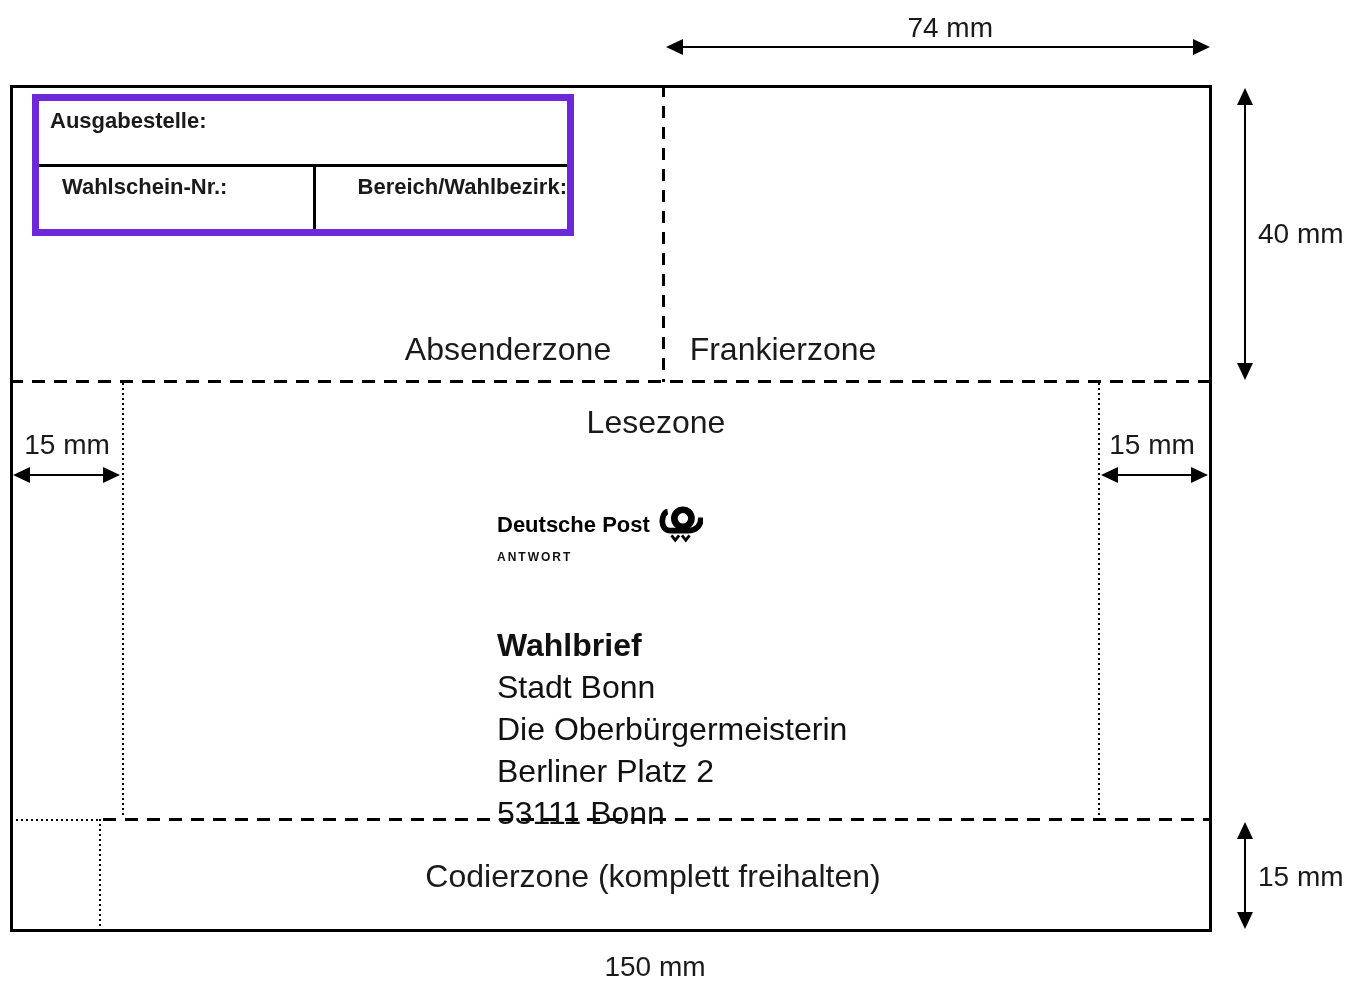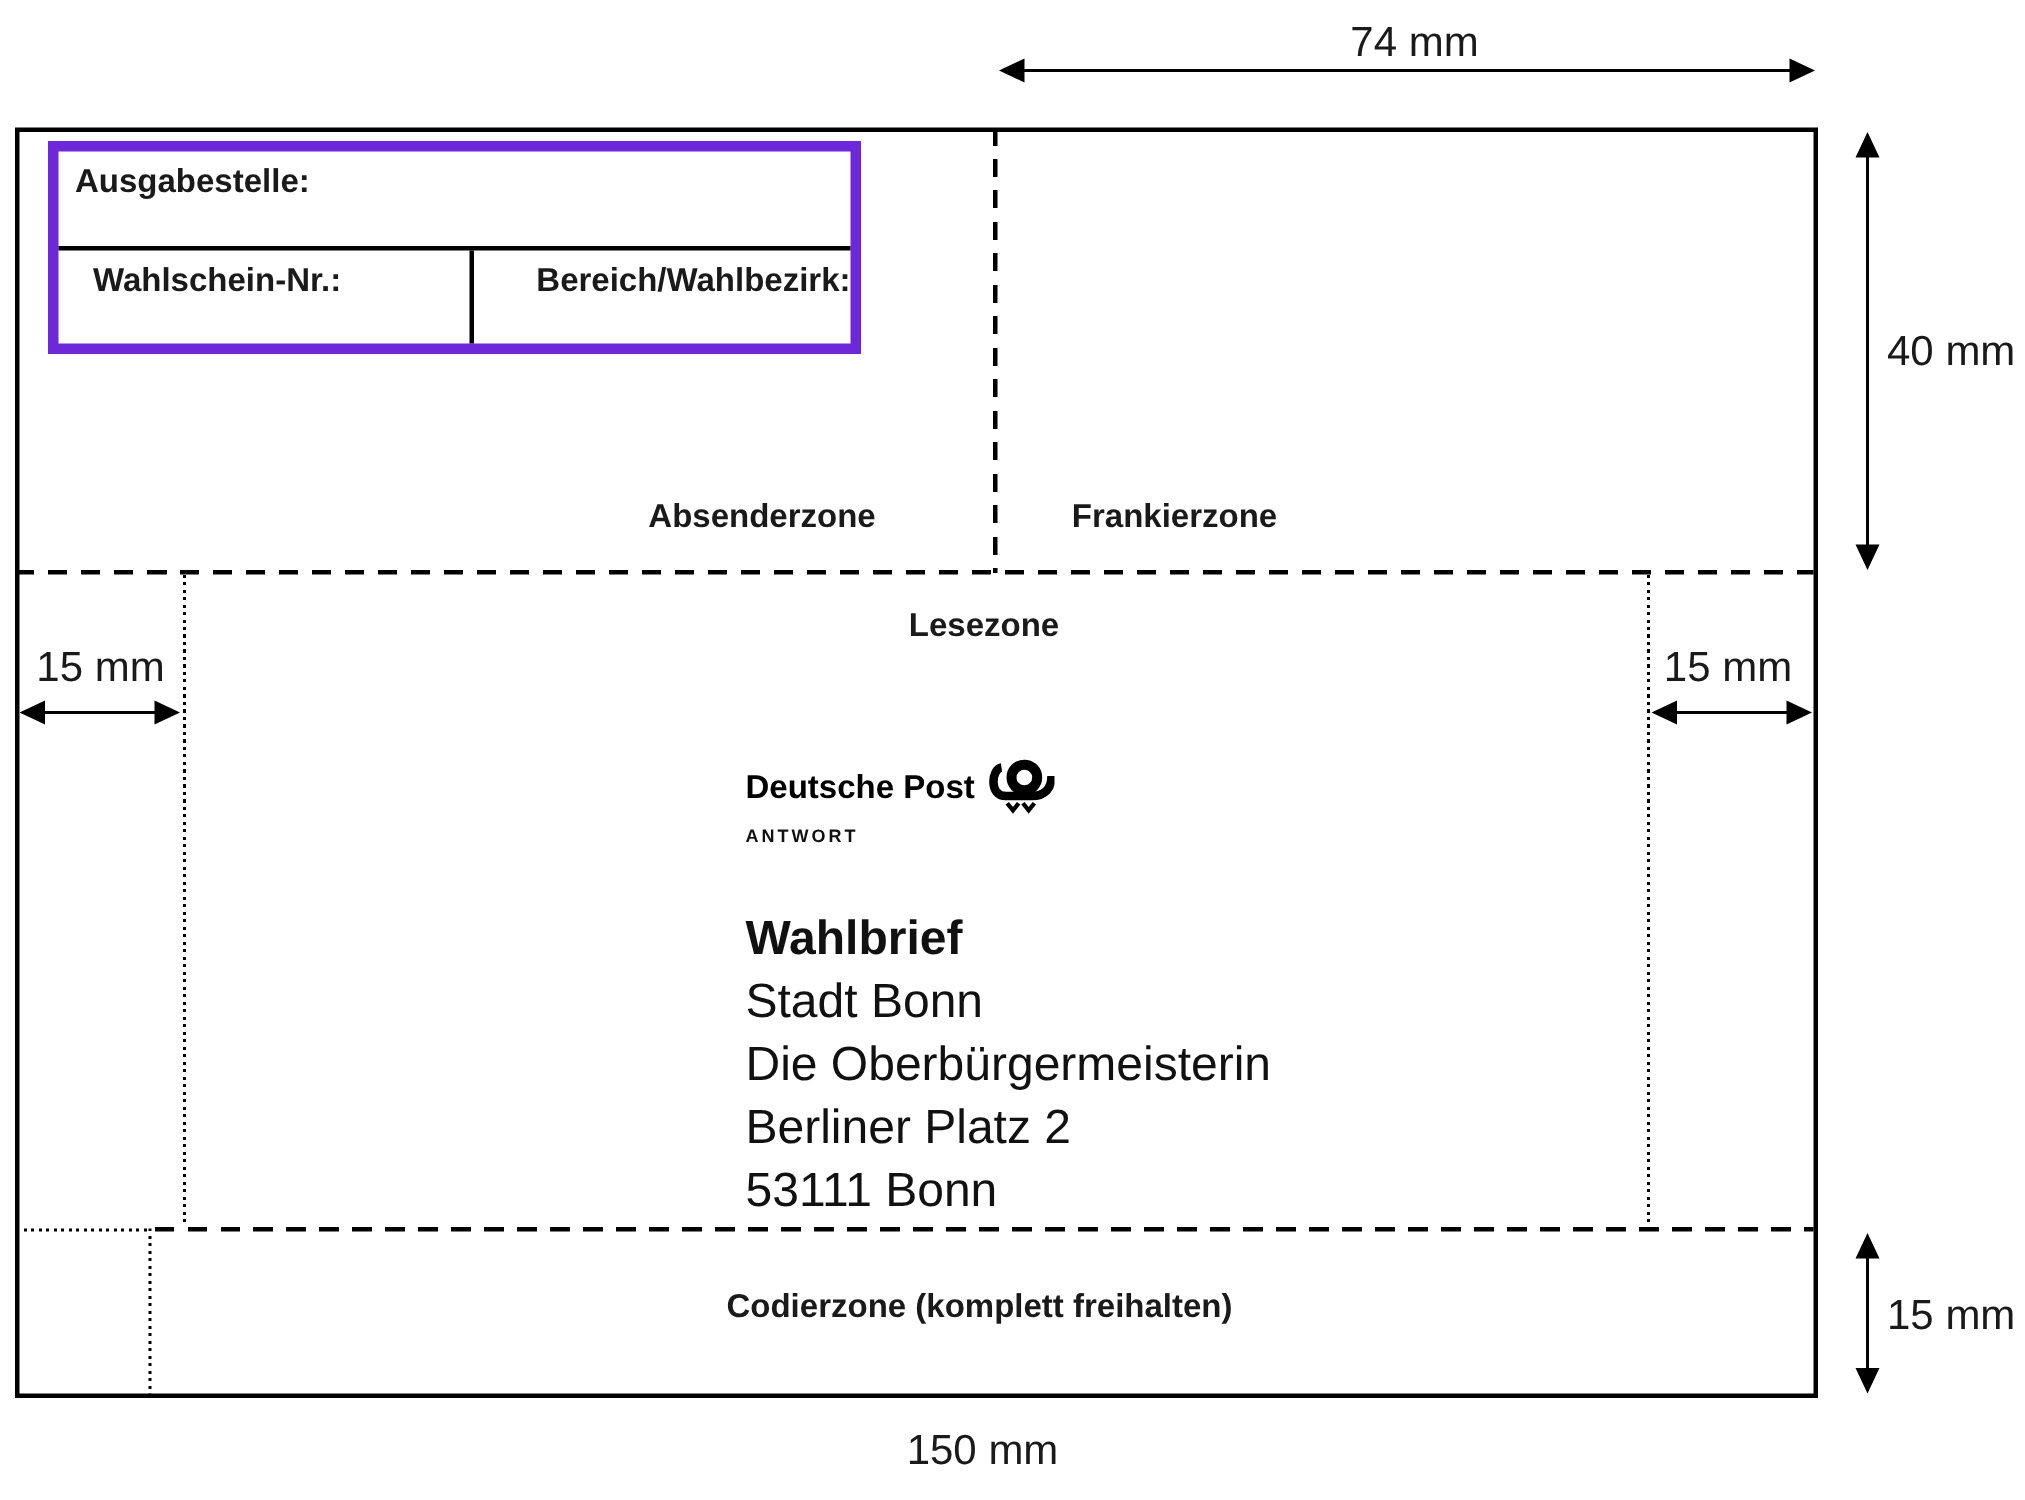--- a/index.html
+++ b/index.html
@@ -21,21 +21,21 @@
     display:flex;flex-direction:column;align-items:center;justify-content:center;
     font-size:21px;font-weight:300;line-height:32px;color:#222;text-align:center;}
 
   
   .hdash{height:3px;background:repeating-linear-gradient(90deg,#000 0 13px,transparent 13px 22px);}
   .vdash{width:3px;background:repeating-linear-gradient(180deg,#000 0 12px,transparent 12px 21px);}
   .hdot{height:2px;background:repeating-linear-gradient(90deg,#000 0 2px,transparent 2px 5px);}
   .vdot{width:2px;background:repeating-linear-gradient(180deg,#000 0 2px,transparent 2px 5px);}
 
   
-  .zone-label{font-size:22px;font-weight:700;color:#1a1a1a;text-align:center;white-space:nowrap;}
+  .zone-label{font-size:32px;font-weight:400;color:#1a1a1a;text-align:center;white-space:nowrap;}
 
   
   .dim-label{font-size:28px;font-weight:300;color:#1a1a1a;white-space:nowrap;}
 
   
   .arrow-h{height:16px;}
   .arrow-h .line{position:absolute;left:2px;right:2px;top:7px;height:2px;background:#000;}
   .arrow-h .head-l{position:absolute;left:0;top:0;width:0;height:0;
     border-top:8px solid transparent;border-bottom:8px solid transparent;border-right:17px solid #000;}
   .arrow-h .head-r{position:absolute;right:0;top:0;width:0;height:0;
@@ -44,31 +44,31 @@
   .arrow-v .line{position:absolute;top:2px;bottom:2px;left:7px;width:2px;background:#000;}
   .arrow-v .head-t{position:absolute;top:0;left:0;width:0;height:0;
     border-left:8px solid transparent;border-right:8px solid transparent;border-bottom:17px solid #000;}
   .arrow-v .head-b{position:absolute;bottom:0;left:0;width:0;height:0;
     border-left:8px solid transparent;border-right:8px solid transparent;border-top:17px solid #000;}
 
   
   .logo-row{left:497px;top:505px;display:flex;align-items:center;gap:9px;}
   .logo-brand{font-weight:700;font-size:22px;color:#000;white-space:nowrap;}
   .logo-product{left:497px;top:550px;font-weight:700;font-size:12px;letter-spacing:2px;color:#111;}
-  .address{left:497px;top:604px;font-size:32px;line-height:42px;color:#111;}
+  .address{left:497px;top:624px;font-size:32px;line-height:42px;color:#111;}
   .address .title{font-weight:700;}
 </style>
 </head>
 <body>
 
 <div class="canvas">
 
   <div class="abs envelope"></div>
 
-  <div class="abs dim-label" style="left:893px;top:12px;width:100px;text-align:center;">74 mm</div>
+  <div class="abs dim-label" style="left:893px;top:12px;width:100px;text-align:right;">74 mm</div>
   <div class="abs arrow-h" style="left:666px;top:39px;width:544px;">
     <div class="line"></div>
       <div class="head-l"></div>
       <div class="head-r"></div>
   </div>
 
   <div class="abs arrow-v" style="left:1237px;top:88px;height:292px;">
     <div class="line"></div>
       <div class="head-t"></div>
       <div class="head-b"></div>

